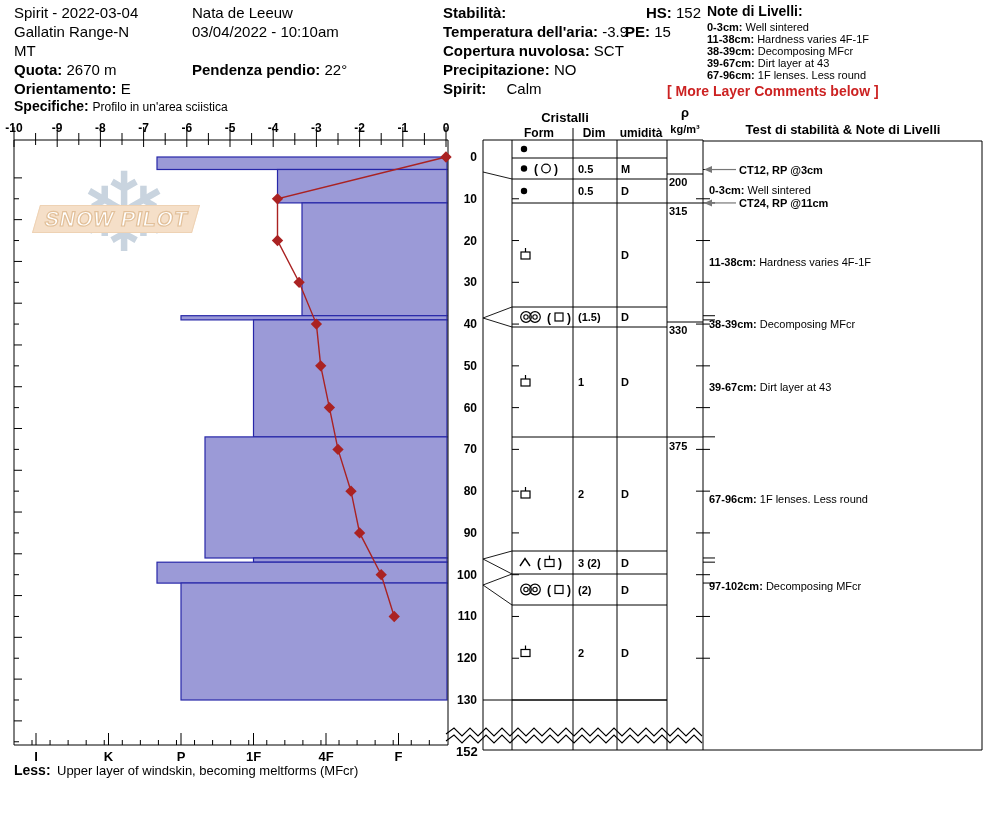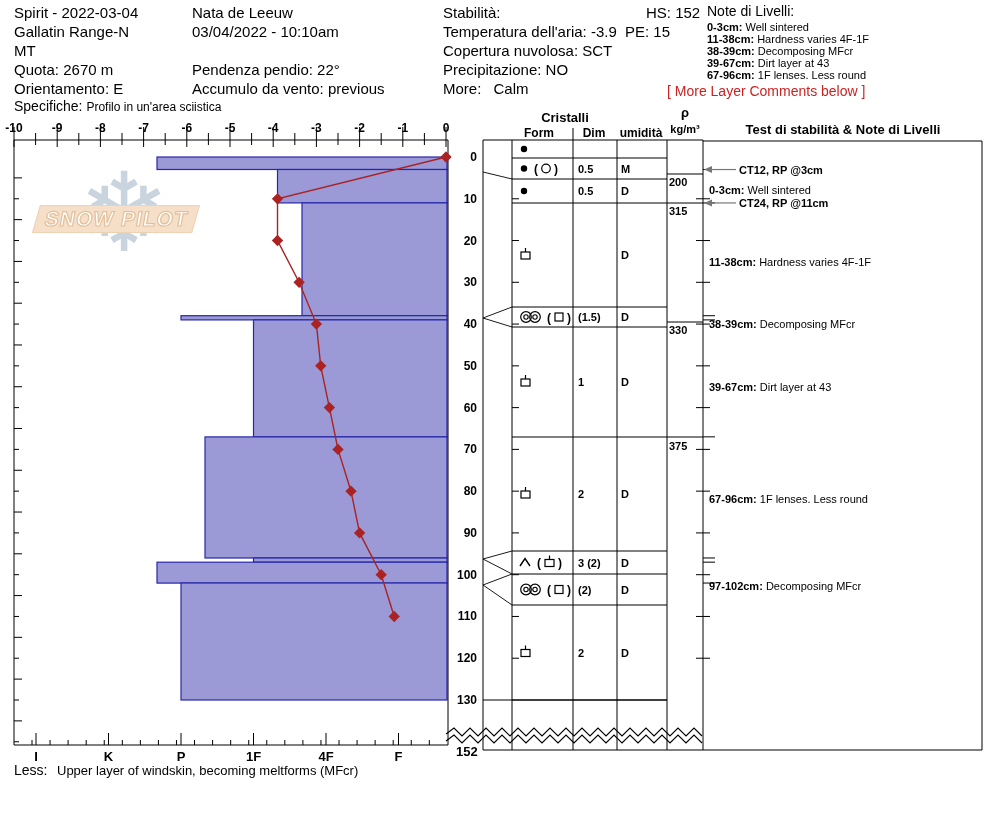--- a/index.html
+++ b/index.html
@@ -1,19 +1,19 @@
 <!DOCTYPE html>
 <html><head>
 <meta charset="utf-8">
 <style>
   html,body{margin:0;padding:0;background:#fff;}
   #page{position:relative;width:994px;height:840px;background:#fff;overflow:hidden;
         font-family:"Liberation Sans",sans-serif;color:#000;padding-left:12px;}
   .abs{position:absolute;white-space:nowrap;}
-  .b{font-weight:normal;}
+  .b{font-weight:bold;}
   .red{color:#cc2222;}
   svg text{font-family:"Liberation Sans",sans-serif;}
   
   #flake{position:absolute;left:78px;top:158px;font-size:110px;line-height:110px;
          color:#c9d4df;z-index:1;}
   #banner{position:absolute;left:36px;top:205px;width:158px;height:26px;
           background:#f5dfc8;border:1px solid #eed2b4;transform:skewX(-16deg);
           z-index:2;display:flex;align-items:center;justify-content:center;}
   #banner span{display:block;transform:skewX(6deg);font-size:21px;font-weight:bold;
           letter-spacing:1px;color:#ffffff;-webkit-text-stroke:1.2px #e2c09a;}
@@ -36,45 +36,42 @@
     <span>E</span></div>
   <div class="hdrline" style="left:14px;top:98px;font-size:14px">
     <span class="b">Specifiche:</span>
     <span style="font-size:12px">Profilo in un'area sciistica</span></div>
 
   <div class="hdrline" style="left:192px;top:4px">Nata de Leeuw</div>
   <div class="hdrline" style="left:192px;top:23px">03/04/2022 - 10:10am</div>
   <div class="hdrline" style="left:192px;top:61px">
     <span class="b">Pendenza pendio:</span>
     <span>22°</span></div>
-  <div class="hdrline" style="left:192px;top:80px">
-    <span class="b">Accumulo da vento:</span>
-    <span>previous</span></div>
 
   <div class="hdrline" style="left:443px;top:4px">
     <span class="b">Stabilità:</span>
     <span></span></div>
   <div class="hdrline" style="left:646px;top:4px">
     <span class="b">HS:</span>
     <span>152</span></div>
   <div class="hdrline" style="left:443px;top:23px">
     <span class="b">Temperatura dell'aria:</span>
     <span>-3.9</span></div>
   <div class="hdrline" style="left:625px;top:23px">
     <span class="b">PE:</span>
     <span>15</span></div>
   <div class="hdrline" style="left:443px;top:42px">
     <span class="b">Copertura nuvolosa:</span>
     <span>SCT</span></div>
   <div class="hdrline" style="left:443px;top:61px">
     <span class="b">Precipitazione:</span>
     <span>NO</span></div>
   <div class="hdrline" style="left:443px;top:80px">
-    <span class="b">More:</span>
-    <span style="margin-left:8px">Calm</span></div>
+    <span class="b">Spirit:</span>
+    <span style="margin-left:16px">Calm</span></div>
 
   <div class="hdrline b" style="left:707px;top:3px;font-size:14px">Note di Livelli:</div>
   <div class="abs" style="left:707px;top:21px">
       <div style="font-size: 11px; line-height: 12px; white-space: nowrap;"><b>0-3cm:</b> <span>Well sintered</span></div>
       <div style="font-size: 11px; line-height: 12px; white-space: nowrap;"><b>11-38cm:</b> <span>Hardness varies 4F-1F</span></div>
       <div style="font-size: 11px; line-height: 12px; white-space: nowrap;"><b>38-39cm:</b> <span>Decomposing MFcr</span></div>
       <div style="font-size: 11px; line-height: 12px; white-space: nowrap;"><b>39-67cm:</b> <span>Dirt layer at 43</span></div>
       <div style="font-size: 11px; line-height: 12px; white-space: nowrap;"><b>67-96cm:</b> <span>1F lenses. Less round</span></div>
     </div>
   <div class="abs b red" style="left:667px;top:83px;font-size:14px">[ More Layer Comments below ]</div>

